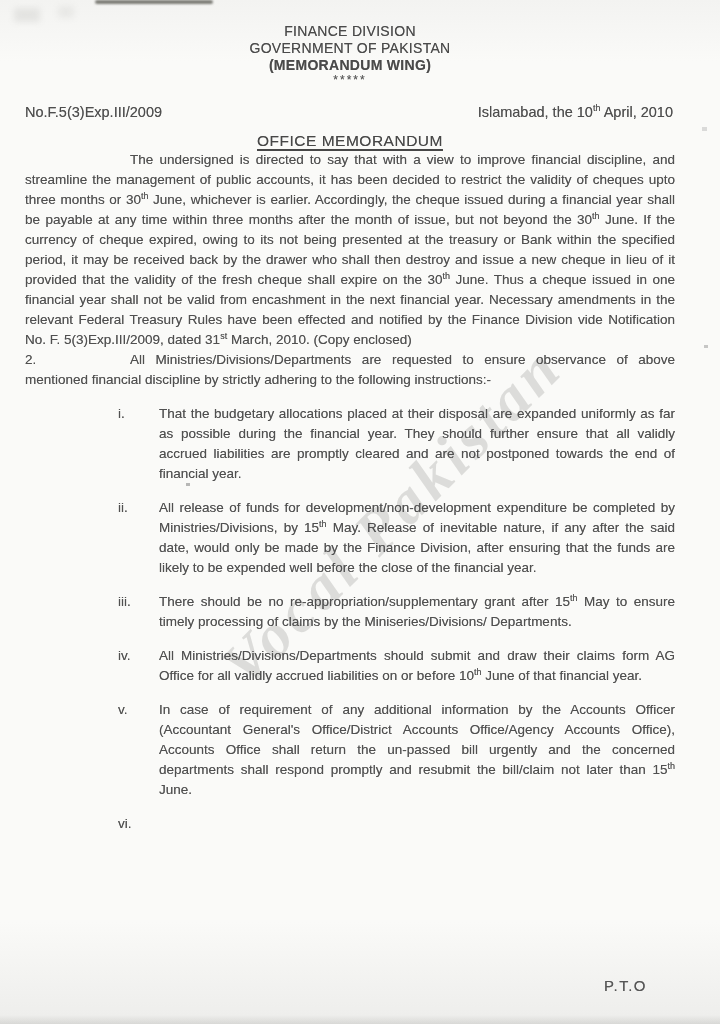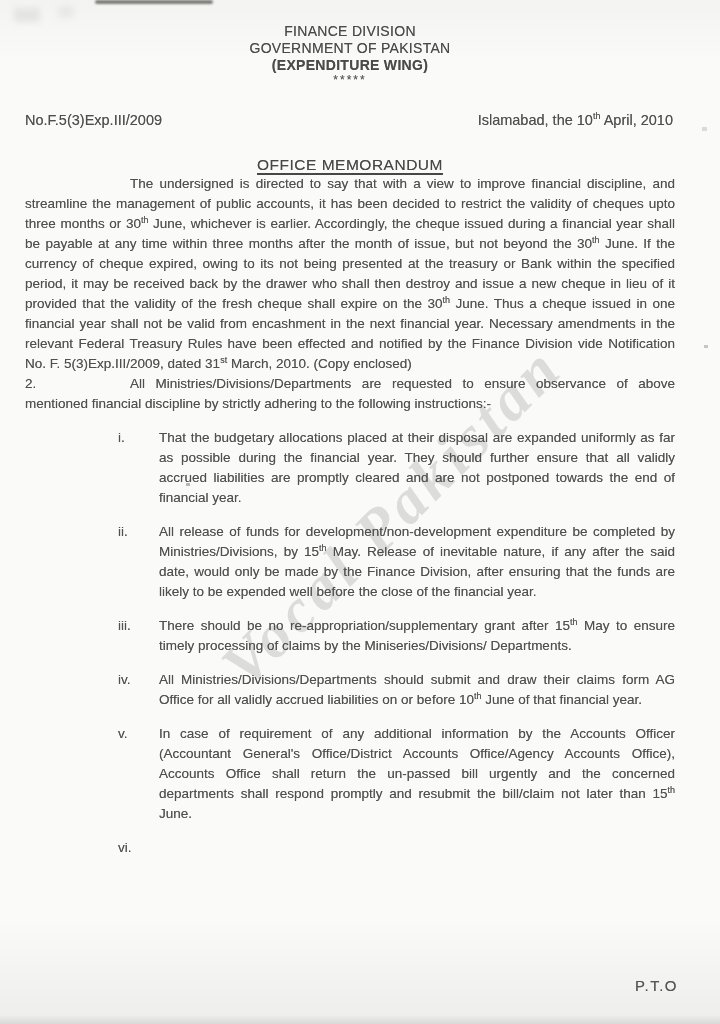--- a/index.html
+++ b/index.html
@@ -15,25 +15,25 @@
   }
   .content { position:relative; z-index:2; padding:16px 45px 0 25px;
     text-shadow:0 0 .6px rgba(110,110,110,.75); }
 
   
   .header { text-align:center; padding-top:7px; font-size:14px; line-height:17px; letter-spacing:.3px; color:#4a4a4a; }
   .header .wing { font-weight:bold; }
   .header .stars { font-size:12px; line-height:11px; letter-spacing:2px; margin-top:1px; color:#5a5a5a; }
 
   
-  .refrow { display:flex; justify-content:space-between; align-items:flex-start; margin-top:26px; font-size:14.5px; color:#4e4e4e; }
+  .refrow { display:flex; justify-content:space-between; align-items:flex-start; margin-top:18px; font-size:14.5px; color:#4e4e4e; }
   .refrow .date { padding-right:2px; }
 
   
-  .title-row { text-align:center; margin-top:28px; }
+  .title-row { text-align:center; margin-top:12px; }
   .doc-title { font-size:15.5px; letter-spacing:.5px; color:#474747;
     text-decoration:underline; text-underline-offset:3px; text-decoration-thickness:1.5px; }
 
   
   .subjectrow { display:flex; margin-top:15px; font-size:15px; font-weight:bold; color:#424242; }
   .subject-label { flex:none; width:110px; }
   .subject-text { text-decoration:underline; text-underline-offset:3.5px; text-decoration-thickness:1.5px; letter-spacing:.2px; }
 
   
   p.body { margin:0; text-align:justify; font-size:13.5px; line-height:20px; color:#505050; }
@@ -43,21 +43,21 @@
 
   
   .list { margin-top:14px; }
   .li { display:flex; margin-bottom:14px; }
   .li .num { flex:none; width:33px; margin-left:93px; font-size:13.5px; line-height:20px; color:#505050; }
   .li .li-body { flex:1; text-align:justify; font-size:13.5px; line-height:20px; color:#505050;margin-left:8px; }
 
   sup { font-size:9px; line-height:0; vertical-align:super; }
 
   
-  .footer { position:absolute; right:42px; top:977px; z-index:2; font-size:15px; letter-spacing:1.5px; color:#565656;
+  .footer { position:absolute; right:73px; top:977px; z-index:2; font-size:15px; letter-spacing:1.5px; color:#565656;
     text-shadow:0 0 .6px rgba(110,110,110,.75); }
 
   
   .watermark {
     position:absolute; left:392px; top:516px; z-index:1;
     transform:translate(-50%,-50%) rotate(-45deg);
     font-family:"Liberation Serif", serif; font-style:italic; font-weight:bold;
     font-size:62px; letter-spacing:5px; white-space:nowrap;
     color:rgba(152,152,148,.30);
   }
@@ -76,21 +76,21 @@
 
 <div class="scan">
 
   <div class="watermark">Vocal Pakistan</div>
 
   <div class="content">
 
     <div class="header">
       <div>FINANCE DIVISION</div>
       <div>GOVERNMENT OF PAKISTAN</div>
-      <div class="wing">(EXPENDITURE WING)</div>
+      <div class="wing">(MEMORANDUM WING)</div>
       <div class="stars">*****</div>
     </div>
 
     <div class="refrow">
       <span>No.F.5(3)Exp.III/2009</span>
       <span class="date">Islamabad, the 10<sup>th</sup> April, 2010</span>
     </div>
 
     <div class="title-row">
       <span class="doc-title">OFFICE MEMORANDUM</span>

